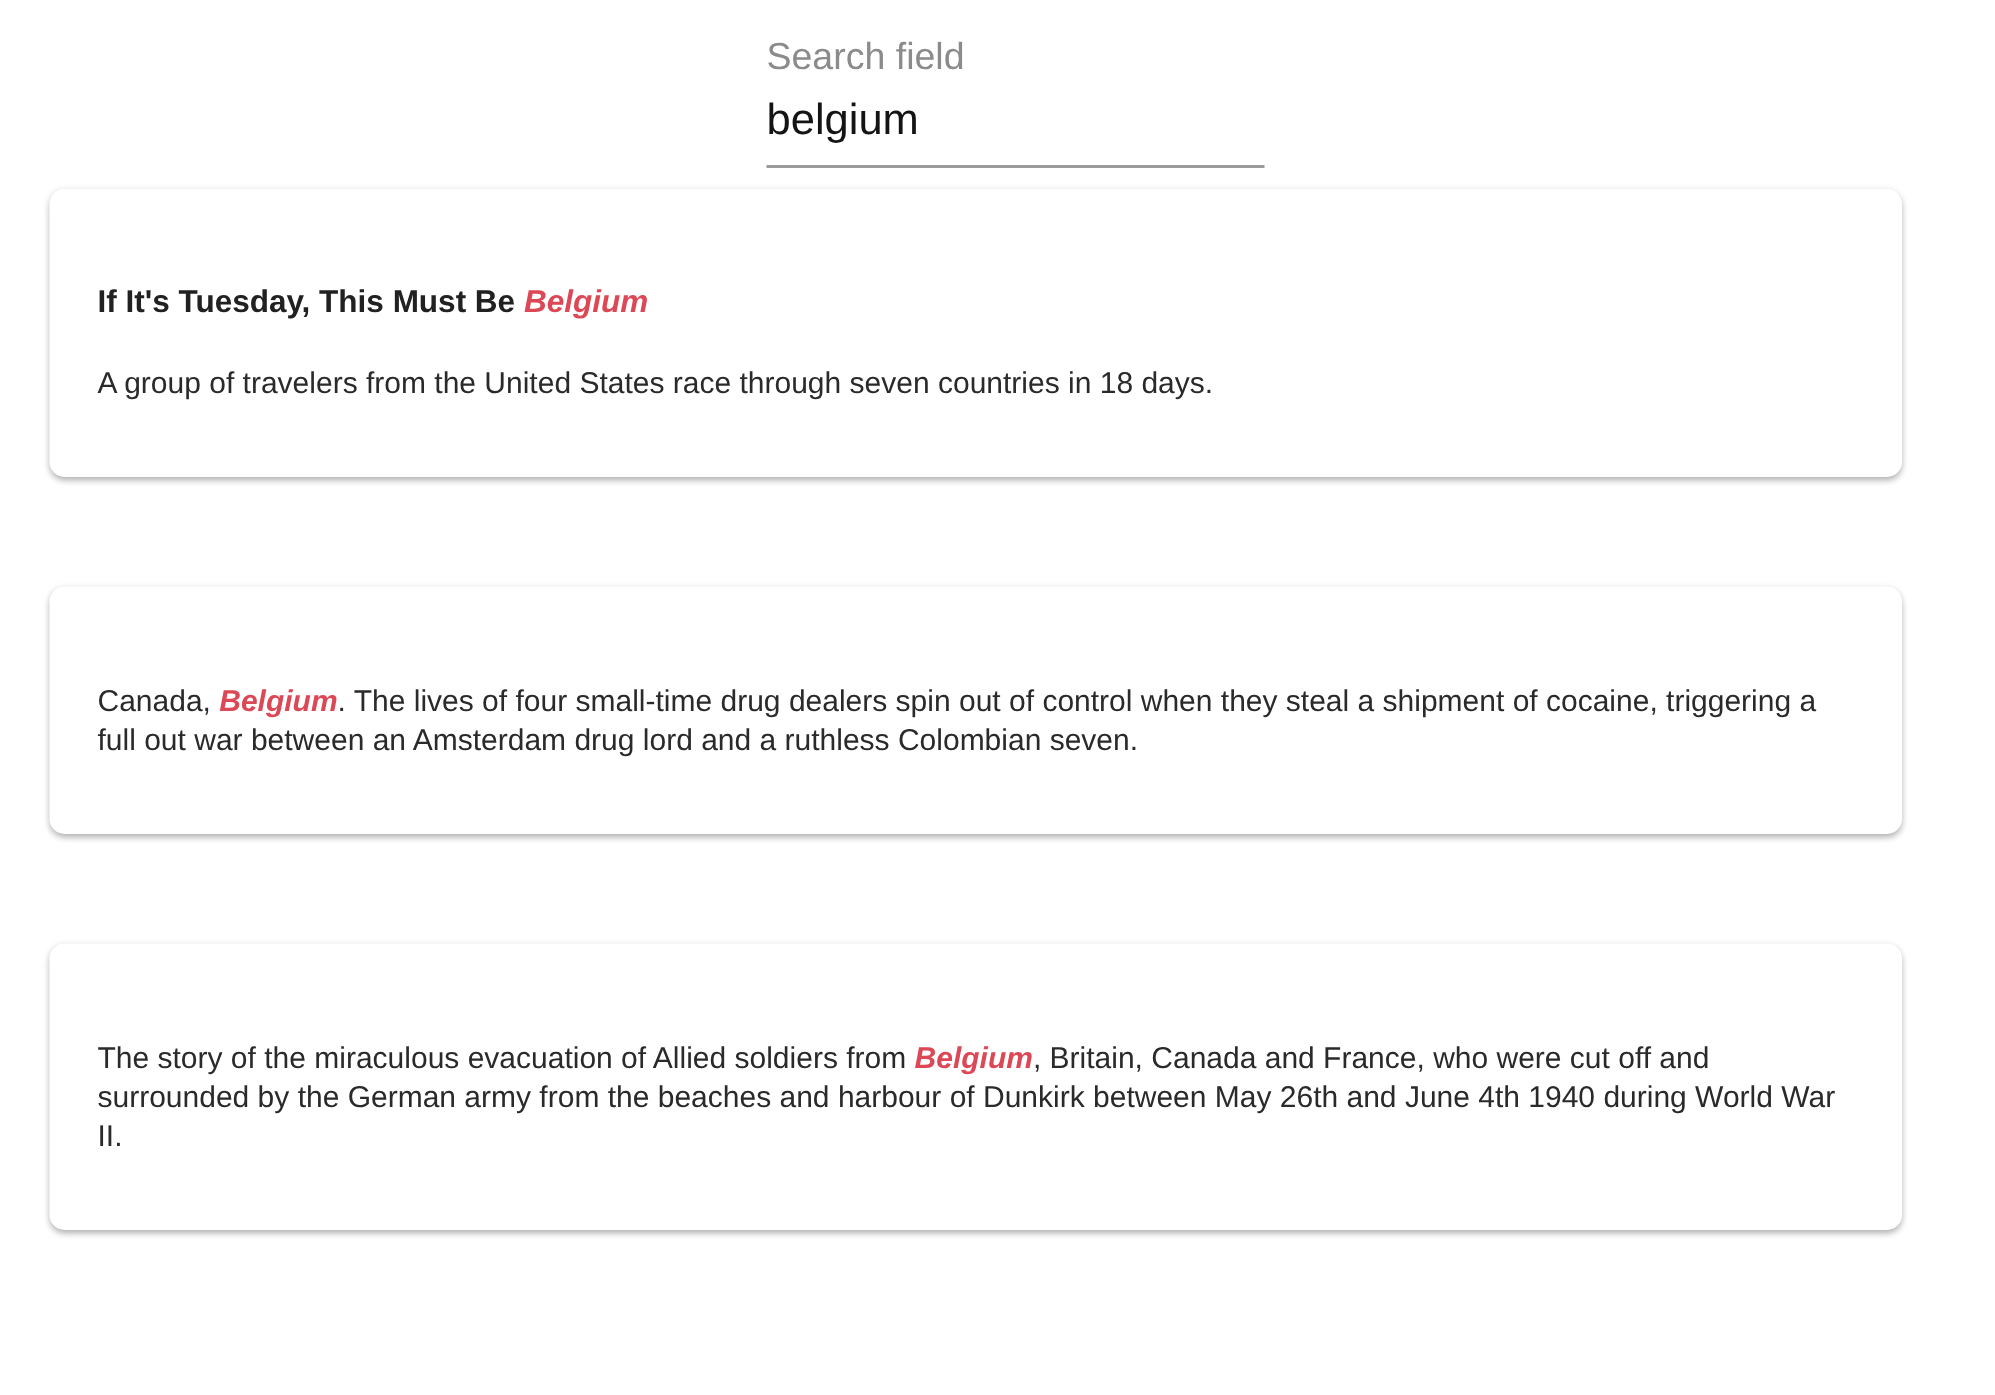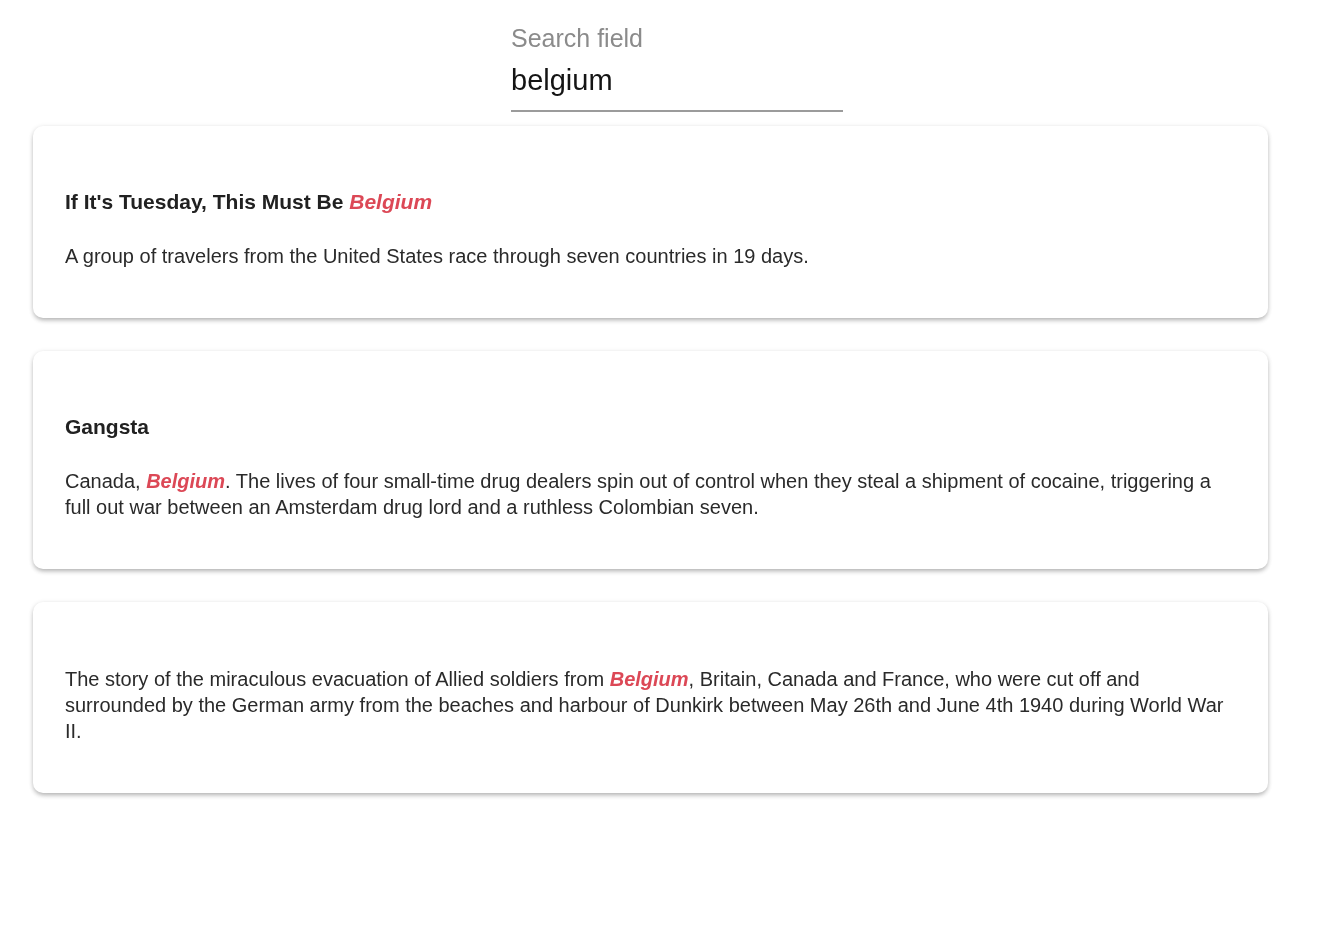--- a/index.html
+++ b/index.html
@@ -43,21 +43,21 @@
   .results {
     margin: 14px 0 0 33px;
     width: 1235px;
   }
   .card {
     background: #ffffff;
     border-radius: 10px;
     box-shadow: 0 3px 5px -1px rgba(0,0,0,0.24),
                 0 1px 5px 0 rgba(0,0,0,0.13);
     padding: 64px 32px 49px 32px;
-    margin-bottom: 33px;
+    margin-bottom: 73px;
   }
   .card-title {
     margin: 0 0 29px 0;
     font-size: 21px;
     line-height: 24px;
     font-weight: 700;
     color: #212121;
   }
   .card-desc {
     margin: 0;
@@ -76,25 +76,24 @@
 
 <div class="search-area">
   <label class="search-label">Search field</label>
   <input class="search-input" type="text" value="belgium" style="">
 </div>
 
 <div class="results">
 
   <div class="card">
     <h2 class="card-title"><span>If It's Tuesday, This Must Be </span><span class="hl">Belgium</span><span></span></h2>
-    <p class="card-desc"><span>A group of travelers from the United States race through seven countries in 19 days.</span><span class="hl"></span><span></span></p>
+    <p class="card-desc"><span>A group of travelers from the United States race through seven countries in 18 days.</span><span class="hl"></span><span></span></p>
   </div>
 
   <div class="card">
-    <h2 class="card-title"><span>Gangsta</span><span class="hl"></span><span></span></h2>
     <p class="card-desc"><span>Canada, </span><span class="hl">Belgium</span><span>. The lives of four small-time drug dealers spin out of control when they steal a shipment of cocaine, triggering a full out war between an Amsterdam drug lord and a ruthless Colombian seven.</span></p>
   </div>
 
   <div class="card">
     <p class="card-desc"><span>The story of the miraculous evacuation of Allied soldiers from </span><span class="hl">Belgium</span><span>, Britain, Canada and France, who were cut off and surrounded by the German army from the beaches and harbour of Dunkirk between May 26th and June 4th 1940 during World War II.</span></p>
   </div>
 
 </div>
 
 </body></html>

